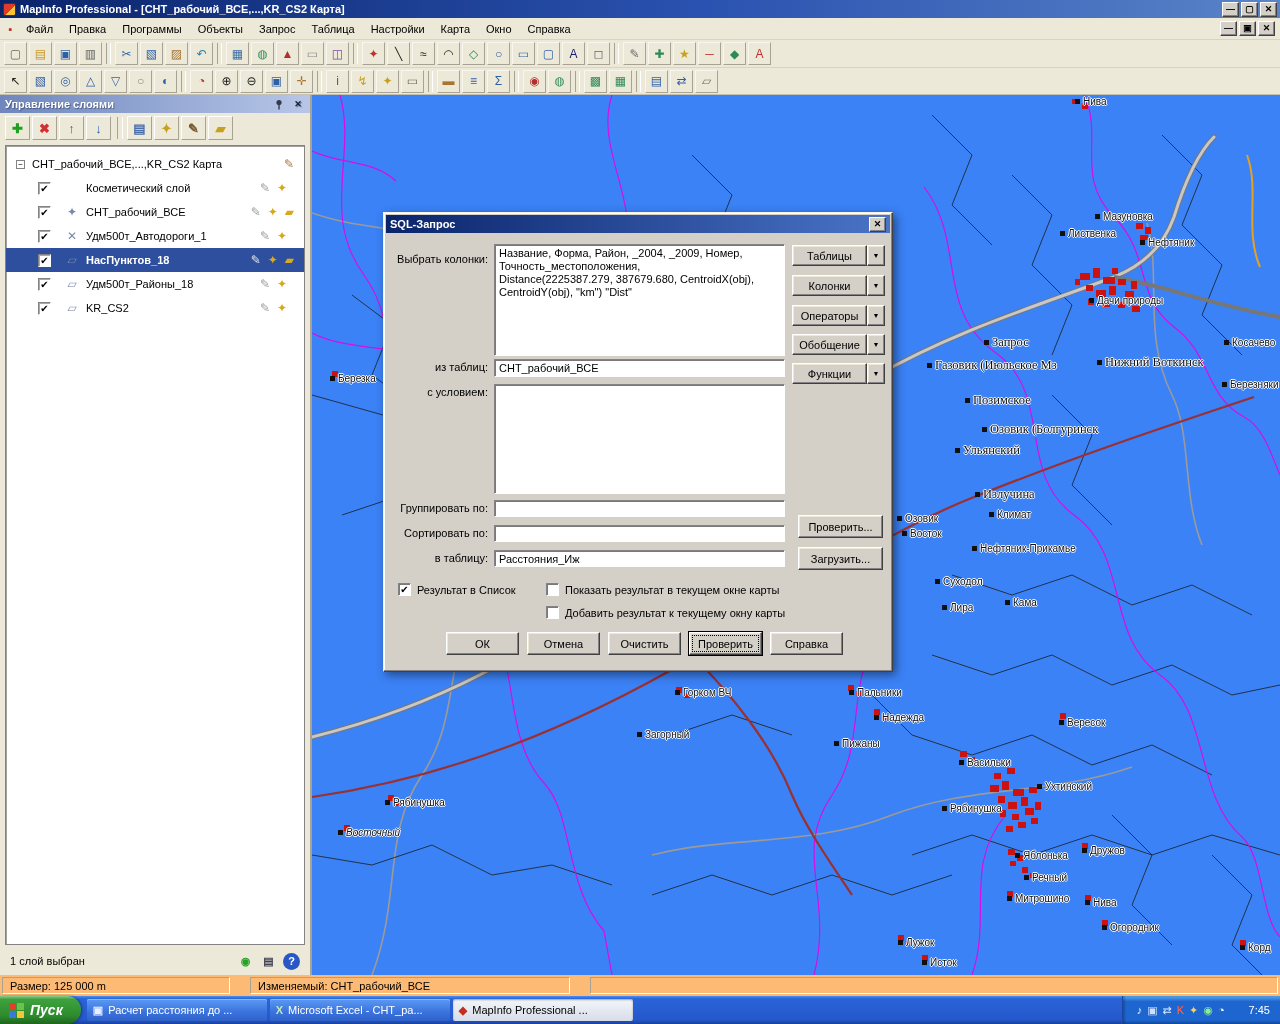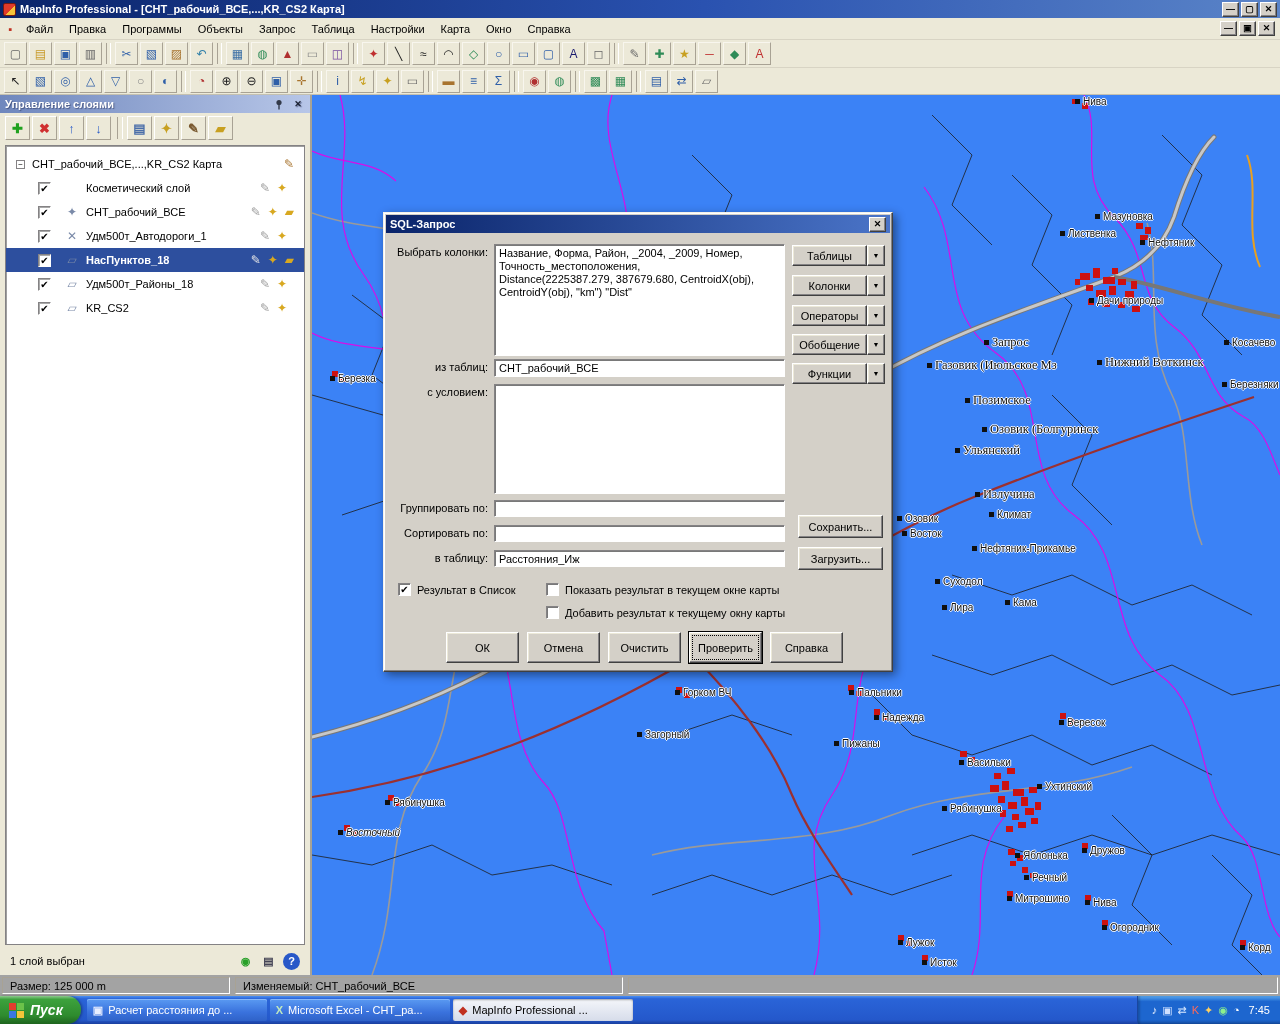--- a/index.html
+++ b/index.html
@@ -67,53 +67,53 @@
   .roads{position:absolute;left:0;top:0;width:100%;height:100%}
   .mlabel{position:absolute;display:flex;align-items:center;gap:3px;font-size:10px;white-space:nowrap;color:#101010;text-shadow:-1px 0 0 #fff,1px 0 0 #fff,0 -1px 0 #fff,0 1px 0 #fff}
   .msym{width:5px;height:5px;background:#101010;flex:none}
   .mlabel.big{font-size:12.5px;font-family:"Liberation Serif",serif}
 
   
   .dialog{position:absolute;left:383px;top:212px;width:510px;height:460px;background:#d4d0c8;border:1px solid;border-color:#f4f2ea #404040 #404040 #f4f2ea;box-shadow:inset -1px -1px 0 #848284,inset 1px 1px 0 #fff,3px 3px 9px rgba(0,0,0,.45);z-index:20}
   .dlg-title{height:18px;margin:2px 2px 0 2px;background:linear-gradient(90deg,#0a246a,#4a74c8);display:flex;align-items:center;padding:0 4px;color:#fff;font-weight:bold}
   .dlg-body{position:relative;height:436px}
   .flabel{position:absolute;left:2px;width:102px;text-align:right}
-  .l-select{top:13px}.l-from{top:128px}.l-where{top:153px}.l-group{top:269px}.l-order{top:294px}.l-into{top:319px}
+  .l-select{top:20px}.l-from{top:128px}.l-where{top:153px}.l-group{top:269px}.l-order{top:294px}.l-into{top:319px}
   .tbox{position:absolute;left:110px;width:291px;background:#fff;border:1px solid;border-color:#848284 #fff #fff #848284;box-shadow:inset 1px 1px 0 rgba(64,64,64,.7);padding:2px 4px;white-space:pre-wrap;line-height:13px;overflow:hidden}
   .b-select{top:11px;height:112px}.b-where{top:151px;height:110px}
   .finput{position:absolute;left:110px;width:291px;height:18px;background:#fff;border:1px solid;border-color:#848284 #fff #fff #848284;box-shadow:inset 1px 1px 0 rgba(64,64,64,.7);padding:1px 4px;font-size:11px;font-family:inherit;outline:none}
   .f-from{top:126px}.f-group{top:267px;height:17px}.f-order{top:292px;height:17px}.f-into{top:317px;height:17px}
   .ddl{position:absolute;width:93px;height:21px;display:flex}
   .dd-main{flex:1}
   .dd-arrow{width:18px;font-size:7px}
   .sbtn{position:absolute;width:85px;height:23px}
   .cbx{position:absolute;display:flex;align-items:center;gap:6px}
   .cbox{width:13px;height:13px;background:#fff;border:1px solid;border-color:#848284 #fff #fff #848284;box-shadow:inset 1px 1px 0 rgba(64,64,64,.7);font-size:10px;line-height:12px;text-align:center;flex:none}
   .dbtns{position:absolute;left:62px;top:399px;display:flex;gap:8px}
-  .dbtn{width:73px;height:31px}
+  .dbtn{width:73px;height:23px}
   .dbtn.focused{box-shadow:0 0 0 1px #000,inset -1px -1px 0 #848284,inset 1px 1px 0 #ece9d8;outline:1px dotted #000;outline-offset:-4px}
 
   
-  .statusbar{position:absolute;top:975px;left:0;width:1280px;height:21px;background:#a3a3a3;display:flex;gap:5px;padding:2px;align-items:stretch}
+  .statusbar{position:absolute;top:975px;left:0;width:1280px;height:21px;background:#fdba74;display:flex;gap:20px;padding:2px;align-items:stretch}
   .sseg{border:1px solid;border-color:#a8a294 #fff #fff #a8a294;display:flex;align-items:center;padding:0 7px;white-space:nowrap;overflow:hidden}
-  .s1{width:228px}.s2{width:388px}.s3{width:330px}.s4{flex:1}
+  .s1{width:228px}.s2{width:320px}.s3{width:330px}.s4{flex:1}
 
   
   .taskbar{position:absolute;top:996px;left:0;width:1280px;height:28px;background:linear-gradient(180deg,#4a90f4 0%,#2a64d8 10%,#2458cb 85%,#1a3f9e 100%);display:flex;align-items:center;z-index:30}
   .start{height:28px;display:flex;align-items:center;gap:6px;padding:0 18px 0 9px;background:linear-gradient(180deg,#8cc98c 0%,#3da23d 12%,#2e8b2e 70%,#1f651f 100%);border-radius:0 14px 14px 0;box-shadow:1px 0 3px rgba(0,0,0,.4);color:#fff;font-weight:bold;font-style:italic;font-size:14px;flex:none}
   .winflag{width:15px;height:15px;display:grid;grid-template-columns:7px 7px;grid-template-rows:7px 7px;gap:1px}
   .winflag b{display:block}
   .wf1{background:#e33e2e}.wf2{background:#6cc24a}.wf3{background:#3a78e0}.wf4{background:#f3c53a}
   .tasks{display:flex;align-items:center;gap:3px;margin-left:6px}
   .task{width:180px;height:22px;border-radius:2px;background:linear-gradient(180deg,#5a9af2,#3a72dd 60%,#2f62c8);box-shadow:inset 0 1px 0 #8ab8f8;color:#fff;display:flex;align-items:center;gap:5px;padding:0 6px;overflow:hidden;white-space:nowrap}
   .task.active{background:linear-gradient(180deg,#f4f6fa,#d6dcea);color:#000;box-shadow:inset 0 1px 2px rgba(0,0,0,.35)}
   .task .ticon{font-weight:bold;flex:none}
   .tray{margin-left:auto;height:28px;display:flex;align-items:center;gap:5px;padding:0 10px 0 14px;background:linear-gradient(180deg,#59a8f0 0%,#1d66cf 20%,#1d66cf 85%,#154a9e 100%);border-left:1px solid #1946a0;box-shadow:inset 2px 0 2px rgba(0,0,0,.2)}
   .tico{font-size:11px}
-  .clock{color:#fff;margin-left:4px}
+  .clock{color:#fff;margin-left:19px}
 </style>
 </head>
 <body>
 
 <div class="titlebar">
   <span class="app-logo"></span>
   <span>MapInfo Professional - [СНТ_рабочий_ВСЕ,...,KR_CS2 Карта]</span>
   <span class="win-btns">
     <span class="wbtn">—</span>
     <span class="wbtn">▢</span>
@@ -701,21 +701,21 @@
         <button class="dd-main raised">Операторы</button>
         <button class="dd-arrow raised">▼</button>
       </span><span class="ddl" style="left: 408px; top: 101px;">
         <button class="dd-main raised">Обобщение</button>
         <button class="dd-arrow raised">▼</button>
       </span><span class="ddl" style="left: 408px; top: 130px;">
         <button class="dd-main raised">Функции</button>
         <button class="dd-arrow raised">▼</button>
       </span></span>
 
-    <span class="holder"><button class="sbtn raised" style="left: 414px; top: 282px;">Сохранить...</button><button class="sbtn raised" style="left: 414px; top: 314px;">Загрузить...</button></span>
+    <span class="holder"><button class="sbtn raised" style="left: 414px; top: 282px;">Проверить...</button><button class="sbtn raised" style="left: 414px; top: 314px;">Загрузить...</button></span>
 
     <span class="holder"><label class="cbx" style="left: 14px; top: 350px;">
         <span class="cbox">✔</span>
         <span>Результат в Список</span>
       </label><label class="cbx" style="left: 162px; top: 350px;">
         <span class="cbox"></span>
         <span>Показать результат в текущем окне карты</span>
       </label><label class="cbx" style="left: 162px; top: 373px;">
         <span class="cbox"></span>
         <span>Добавить результат к текущему окну карты</span>

